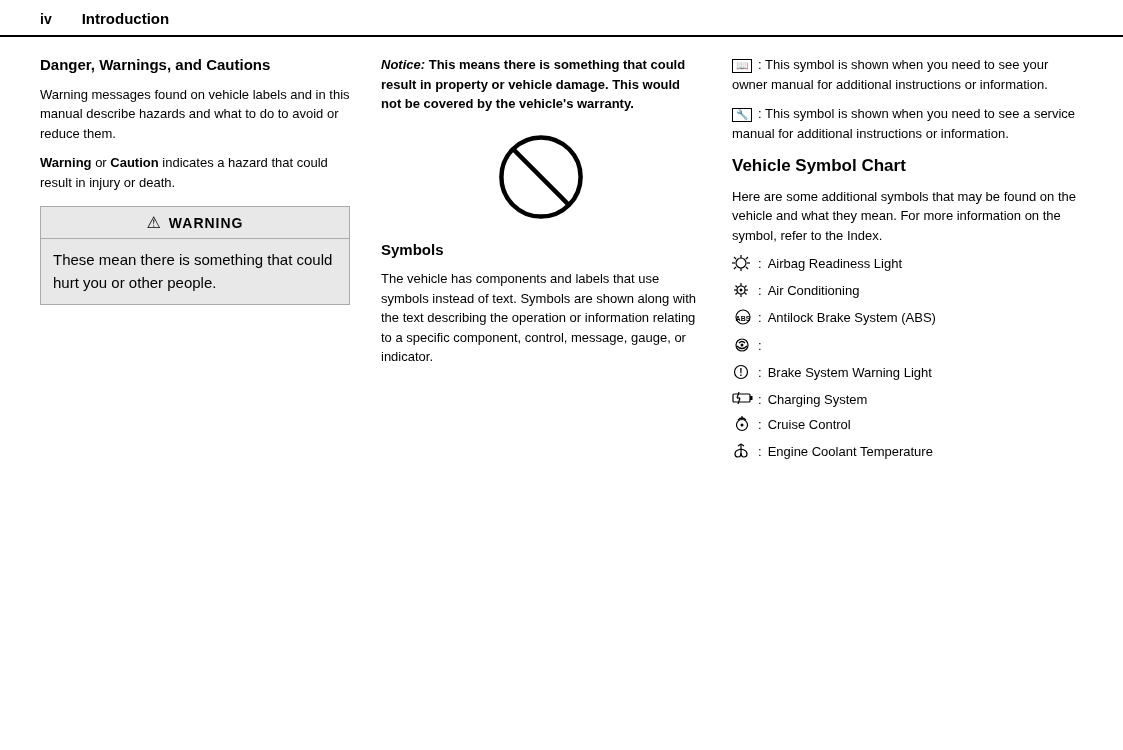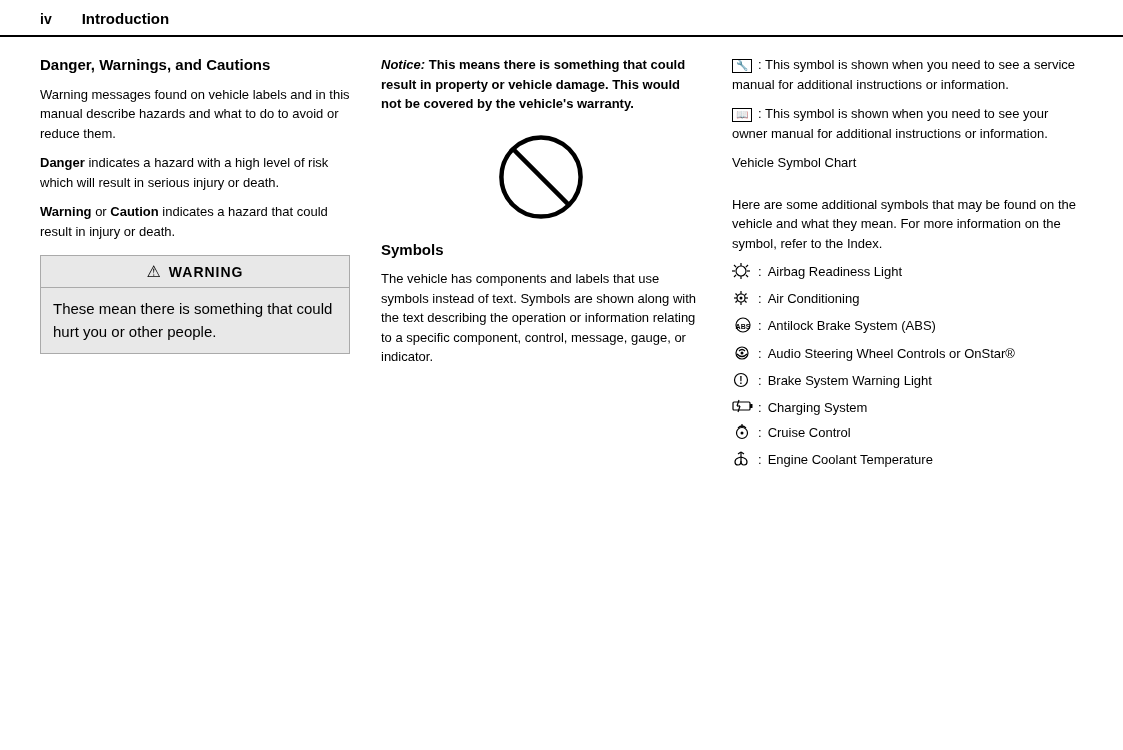--- a/index.html
+++ b/index.html
@@ -105,23 +105,23 @@
       margin: 18px 0 18px 0;
     }
     .no-symbol {
       width: 90px;
       height: 90px;
     }
     .symbols-section h2 {
       margin-top: 16px;
     }
     .symbol-chart-title {
-      font-weight: normal;
-      font-size: 13px;
-      margin-bottom: 22px;
+      font-weight: bold;
+      font-size: 17px;
+      margin-bottom: 8px;
     }
     .symbol-list {
       list-style: none;
       padding: 0;
       margin: 0;
     }
     .symbol-list li {
       margin-bottom: 6px;
       line-height: 1.4;
       font-size: 13px;
@@ -162,24 +162,20 @@
   <div class="header">
     <span class="header-roman">iv</span>
     <span class="header-title">Introduction</span>
   </div>
 
   <div class="content">
 
     <div class="col1">
       <h2>Danger, Warnings, and Cautions</h2>
       <p>Warning messages found on vehicle labels and in this manual describe hazards and what to do to avoid or reduce them.</p>
-      <p>
-        <strong>Danger</strong>
-        <span> indicates a hazard with a high level of risk which will result in serious injury or death.</span>
-      </p>
       <p>
         <strong>Warning</strong>
         <span> or </span>
         <strong>Caution</strong>
         <span> indicates a hazard that could result in injury or death.</span>
       </p>
       <div class="warning-box">
         <div class="warning-header">
           <span class="warning-triangle">⚠</span>
           <span class="warning-label">WARNING</span>
@@ -205,26 +201,26 @@
 
 
       <div class="symbols-section">
         <h2>Symbols</h2>
         <p>The vehicle has components and labels that use symbols instead of text. Symbols are shown along with the text describing the operation or information relating to a specific component, control, message, gauge, or indicator.</p>
       </div>
     </div>
 
     <div class="col3">
       <p>
+        <span class="owner-manual-icon">📖</span>
+        <span>:  This symbol is shown when you need to see your owner manual for additional instructions or information.</span>
+      </p>
+      <p>
         <span class="service-manual-icon">🔧</span>
         <span>:  This symbol is shown when you need to see a service manual for additional instructions or information.</span>
-      </p>
-      <p>
-        <span class="owner-manual-icon">📖</span>
-        <span>:  This symbol is shown when you need to see your owner manual for additional instructions or information.</span>
       </p>
       <p class="symbol-chart-title">Vehicle Symbol Chart</p>
       <p>Here are some additional symbols that may be found on the vehicle and what they mean. For more information on the symbol, refer to the Index.</p>
       <ul class="symbol-list">
         <li>
           <span class="sym-icon">
             <svg width="18" height="16" viewBox="0 0 18 16" xmlns="http://www.w3.org/2000/svg">
               <circle cx="9" cy="8" r="5" fill="none" stroke="#000" stroke-width="1.2"></circle>
               <line x1="9" y1="0" x2="9" y2="3" stroke="#000" stroke-width="1.2"></line>
               <line x1="9" y1="13" x2="9" y2="16" stroke="#000" stroke-width="1.2"></line>
@@ -270,21 +266,20 @@
         <li>
           <span class="sym-icon">
             <svg width="20" height="16" viewBox="0 0 20 16" xmlns="http://www.w3.org/2000/svg">
               <circle cx="10" cy="8" r="6" fill="none" stroke="#000" stroke-width="1.2"></circle>
               <path d="M7 6 Q10 3 13 6" fill="none" stroke="#000" stroke-width="1.2"></path>
               <path d="M5 9 Q10 14 15 9" fill="none" stroke="#000" stroke-width="1.2"></path>
               <circle cx="10" cy="8" r="1.5" fill="#000"></circle>
             </svg>
           </span>
           <span class="sym-colon">:</span>
-          <span> Audio Steering Wheel Controls or OnStar®</span>
         </li>
         <li>
           <span class="sym-icon">
             <svg width="18" height="16" viewBox="0 0 18 16" xmlns="http://www.w3.org/2000/svg">
               <circle cx="9" cy="8" r="6.5" fill="none" stroke="#000" stroke-width="1.2"></circle>
               <text x="9" y="12" text-anchor="middle" font-size="10" font-weight="bold" font-family="Arial">!</text>
             </svg>
           </span>
           <span class="sym-colon">:</span>
           <span> Brake System Warning Light</span>

